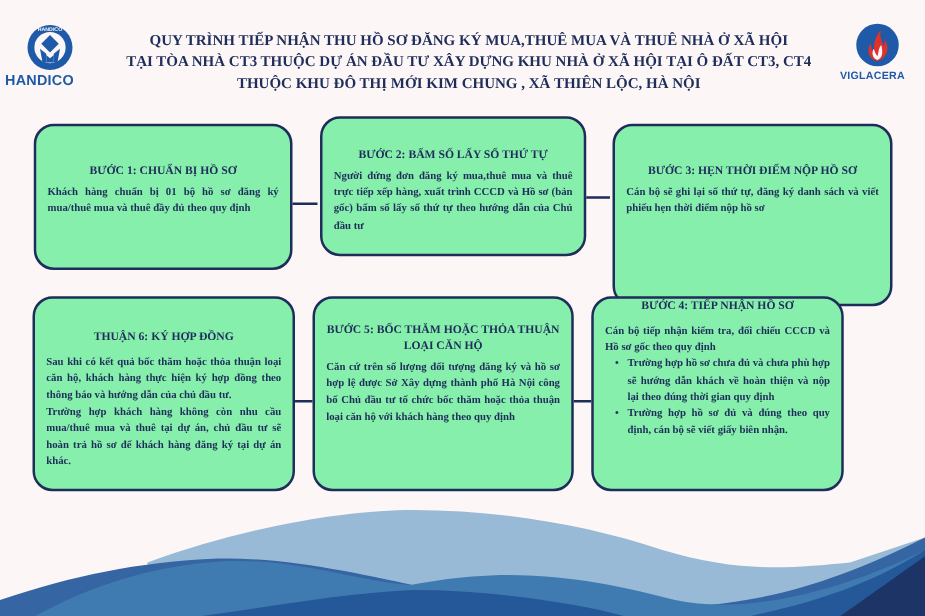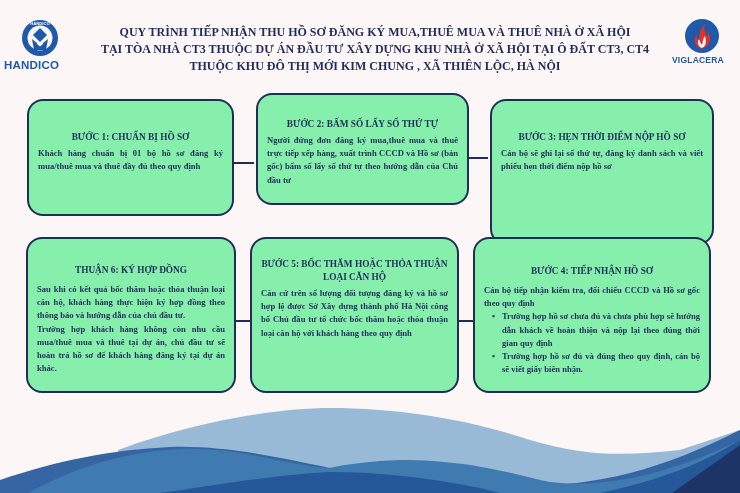--- a/index.html
+++ b/index.html
@@ -60,21 +60,21 @@
   .step-body p { margin: 0; }
   .step-body ul { list-style: none; margin: 0; padding-left: 8px; }
   .step-body li { position: relative; padding-left: 10px; }
   .step-body li::before {
     content: "•"; position: absolute; left: 0; top: 0;
   }
 
   #step1 { left: 27px; top: 99px; width: 207px; height: 117px; padding-top: 30px; }
   #step2 { left: 256px; top: 93px; width: 213px; height: 112px; padding-top: 23px; }
   #step3 { left: 490px; top: 99px; width: 224px; height: 146px; padding-top: 30px; }
-  #step4 { left: 473px; top: 237px; width: 238px; height: 156px; padding-top: 26px; }
+  #step4 { left: 473px; top: 237px; width: 202px; height: 156px; }
   #step5 { left: 250px; top: 237px; width: 209px; height: 156px; padding-top: 19px; }
   #step6 { left: 26px; top: 237px; width: 210px; height: 156px; padding-top: 25px; }
 
   .connector { position: absolute; z-index: 1; background: #1f2d5a; }
   .arrowhead {
     position: absolute; z-index: 3;
     width: 0; height: 0;
   }
 </style>
 </head>

